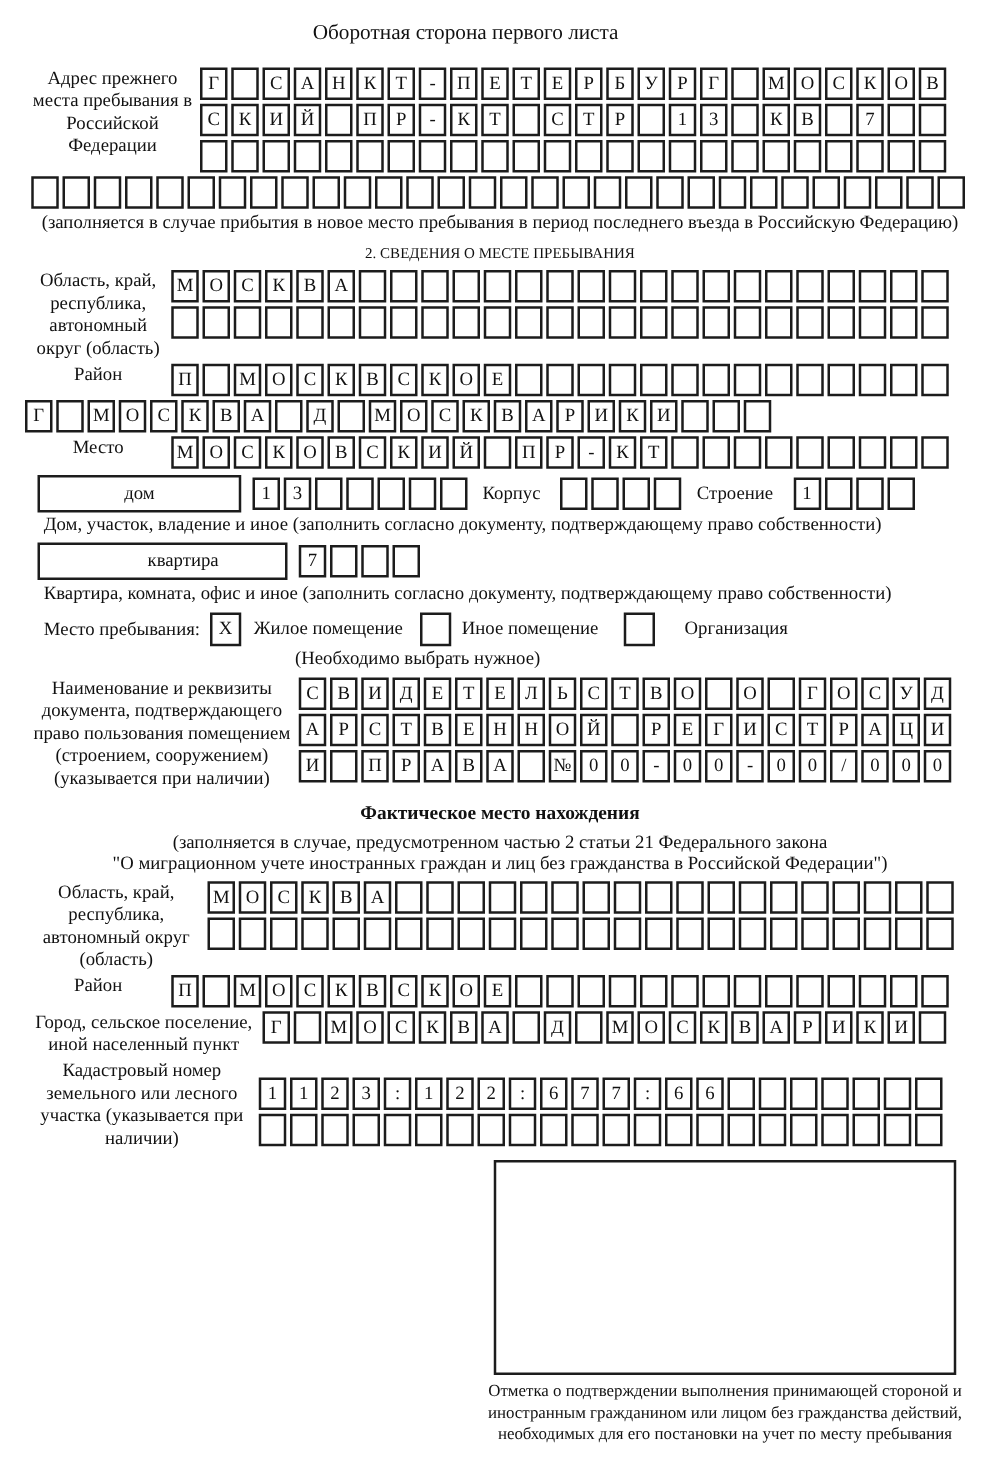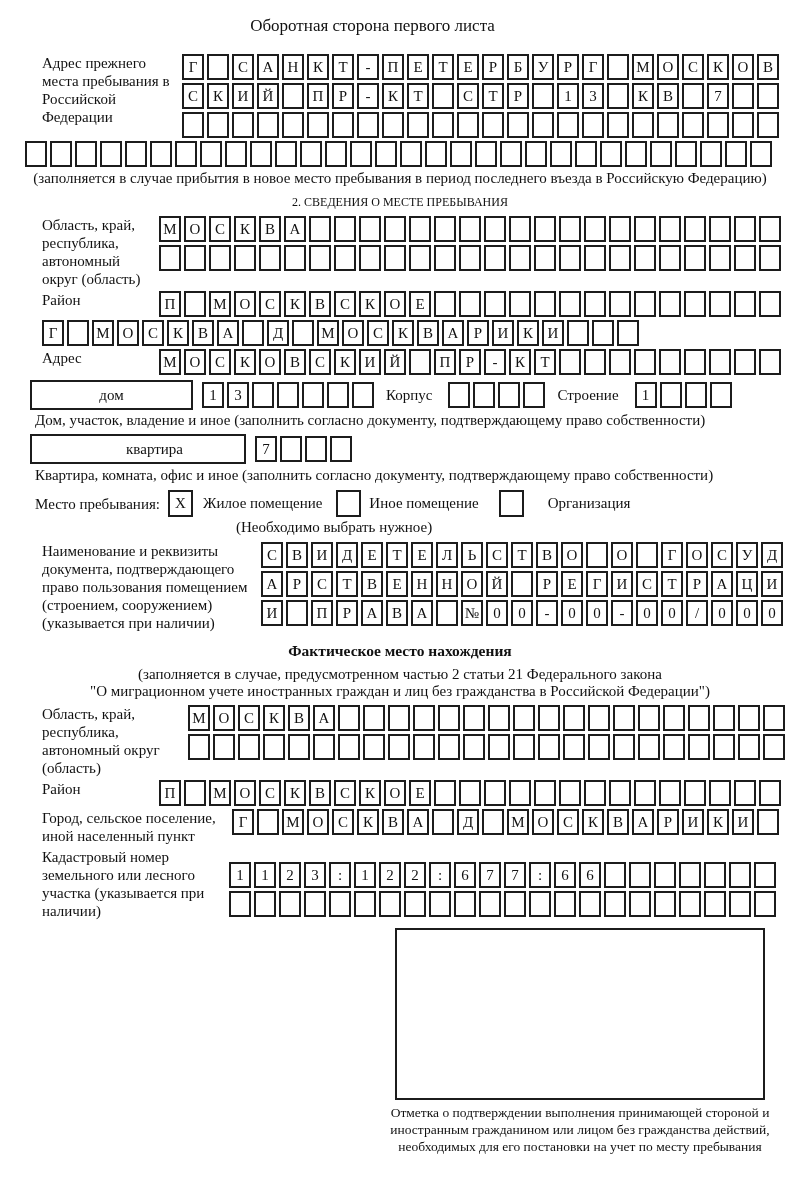--- a/index.html
+++ b/index.html
@@ -5,21 +5,21 @@
   html,body { margin:0; padding:0; }
   body {
     width:800px; height:1180px; background:#ffffff; color:#111;
     font-family:"Liberation Serif","DejaVu Serif",serif;
     font-size:15px; overflow:hidden;
   }
   .page { position:relative; width:800px; height:1180px; padding-top:16px; box-sizing:border-box; }
 
   .header-note { text-align:center; margin-right:55px; font-size:17px; }
 
-  .group { display:flex; align-items:flex-start; margin-left:42px; }
+  .group { display:flex; align-items:flex-start; margin-left:20px;text-align:center; }
   .label { line-height:18px; flex:0 0 auto; }
   .w140 { width:140px; } .w117 { width:117px; } .w146 { width:146px; }
   .w190 { width:190px; } .w187 { width:187px; } .w215 { width:219px; }
 
   .cell-rows { display:flex; flex-direction:column; gap:3px; }
   .cells { display:flex; gap:3px; flex-wrap:nowrap; }
   .cell {
     box-sizing:border-box; flex:0 0 22px; width:22px; height:26px;
     border:2px solid #1c1c1c; display:inline-flex; align-items:center;
     justify-content:center; font-size:15px; line-height:1; background:#fff;
@@ -292,21 +292,21 @@
         <span class="cell">И</span>
         <span class="cell">К</span>
         <span class="cell">И</span>
         <span class="cell"></span>
         <span class="cell"></span>
         <span class="cell"></span>
       </div>
   </div>
 
   <div class="group mt3">
-    <div class="label w117">Адрес</div>
+    <div class="label w117">Место</div>
     <div class="cells">
         <span class="cell">М</span>
         <span class="cell">О</span>
         <span class="cell">С</span>
         <span class="cell">К</span>
         <span class="cell">О</span>
         <span class="cell">В</span>
         <span class="cell">С</span>
         <span class="cell">К</span>
         <span class="cell">И</span>
@@ -351,21 +351,21 @@
     <div class="cells">
         <span class="cell">1</span>
         <span class="cell"></span>
         <span class="cell"></span>
         <span class="cell"></span>
       </div>
   </div>
   <div class="note" style="margin-left:35px; margin-top:2px;">Дом, участок, владение и иное (заполнить согласно документу, подтверждающему право собственности)</div>
 
   <div class="apt-row">
-    <div class="label-box" style="width:216px;padding-left:33px;">квартира</div>
+    <div class="label-box" style="width:200px;padding-left:33px;">квартира</div>
     <div class="cells">
         <span class="cell">7</span>
         <span class="cell"></span>
         <span class="cell"></span>
         <span class="cell"></span>
       </div>
   </div>
   <div class="note" style="margin-left:35px; margin-top:3px;">Квартира, комната, офис и иное (заполнить согласно документу, подтверждающему право собственности)</div>
 
   <div class="stay-row">

